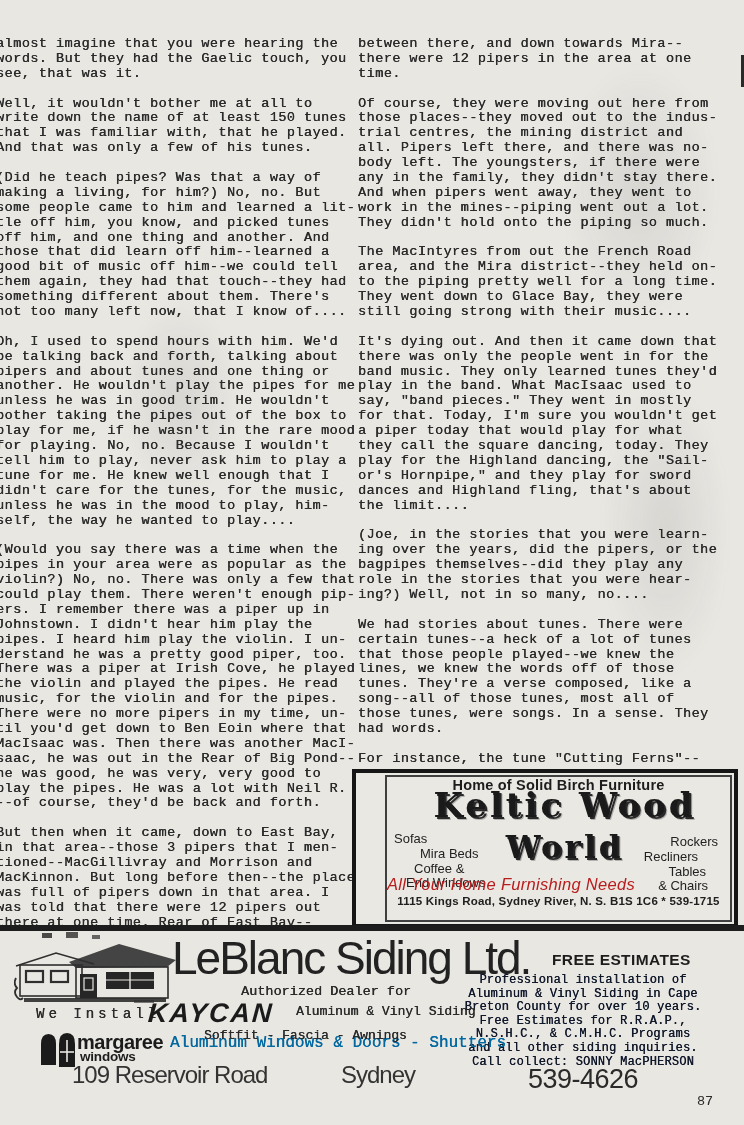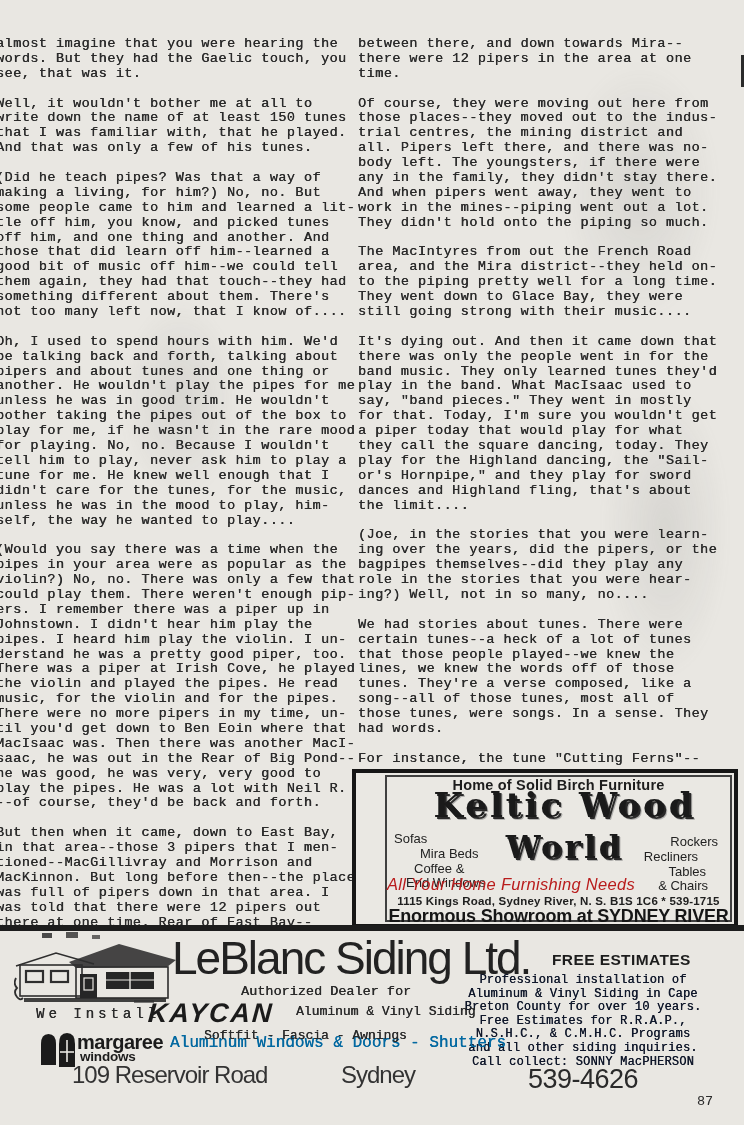--- a/index.html
+++ b/index.html
@@ -130,21 +130,20 @@
       </div>
     <div id="keltic-right-items" class="keltic-items">
         <div class="line">Rockers</div>
         <div class="line">Recliners</div>
         <div class="line">Tables</div>
         <div class="line">&amp; Chairs</div>
       </div>
     <div class="keltic-logo2 blackletter">World</div>
     <div class="keltic-slogan">All Your Home Furnishing Needs</div>
     <div class="keltic-address">1115 Kings Road, Sydney River, N. S. B1S 1C6 * 539-1715</div>
-    <div class="keltic-showroom">Enormous Showroom at SYDNEY RIVER</div>
   </div>
 </div>
 
 <div id="divider-rule"></div>
 
 <svg id="house-illo" width="165" height="80" viewBox="0 0 165 80">
   <g stroke="#2e2e2e" fill="none" stroke-width="1.6">
     <rect x="28" y="1" width="10" height="5" fill="#2e2e2e" stroke="none" opacity=".85"></rect>
     <rect x="52" y="0" width="12" height="6" fill="#2e2e2e" stroke="none" opacity=".8"></rect>
     <rect x="78" y="3" width="8" height="4" fill="#2e2e2e" stroke="none" opacity=".7"></rect>

